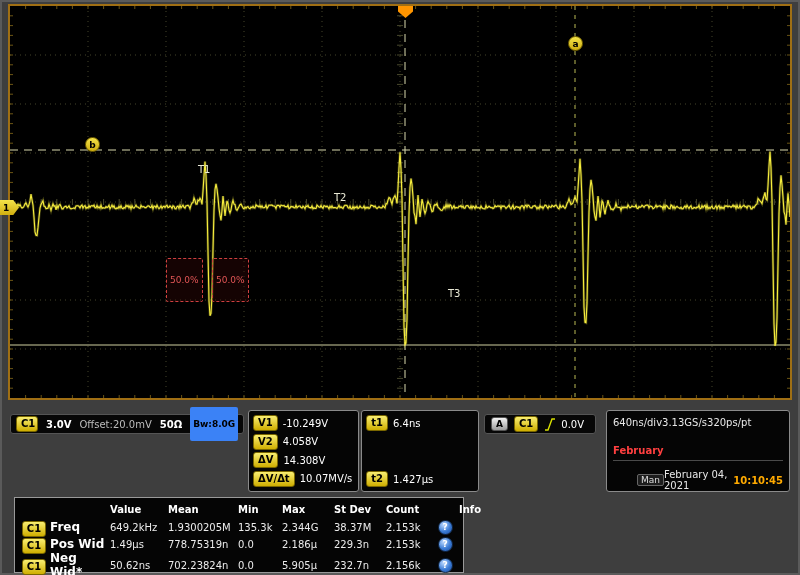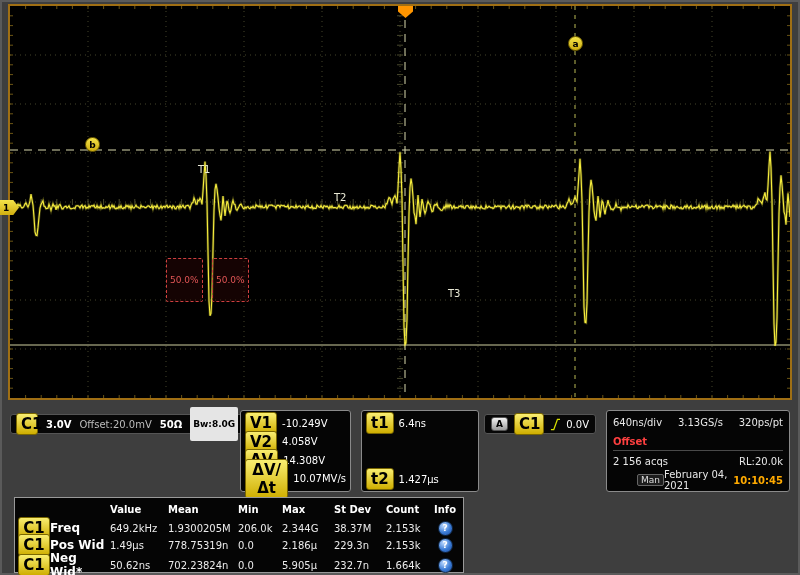--- a/index.html
+++ b/index.html
@@ -18,50 +18,50 @@
   .tlabel{position:absolute;color:#e9e9d5;font-size:10px;z-index:4;}
   .refbox{position:absolute;border:1px dashed #cf4040;color:#e05555;font-size:9px;
           padding:16px 3px;background:rgba(60,8,8,.35);border-radius:2px;z-index:4;}
   .ch1mkr{position:absolute;left:0;top:200px;width:19px;height:15px;z-index:6;
           background:linear-gradient(180deg,#f4e34a,#cfae10);
           clip-path:polygon(0 0,70% 0,100% 50%,70% 100%,0 100%);
           color:#000;font-size:9px;font-weight:bold;display:flex;align-items:center;
           padding-left:3px;box-sizing:border-box;}
   
   .badge{display:inline-block;background:linear-gradient(180deg,#f9ee71,#cfae00);
-         border:1px solid #7a6700;border-radius:3px;color:#000;font-size:15px;font-weight:bold;
+         border:1px solid #7a6700;border-radius:3px;color:#000;font-size:10px;font-weight:bold;
          padding:1px 4px;line-height:1.2;min-width:12px;text-align:center;}
   .abadge{display:inline-block;background:linear-gradient(180deg,#f2f2f2,#9c9c9c);
           border:1px solid #555;border-radius:3px;color:#000;font-size:9px;font-weight:bold;
           padding:1px 4px;line-height:1.2;text-align:center;}
-  .bwbox{background:#e5e5e5;color:#000;font-size:9px;padding:12px 3px;border-radius:2px;font-weight:bold;}
+  .bwbox{background:#3b82f6;color:#000;font-size:9px;padding:12px 3px;border-radius:2px;font-weight:bold;}
   .info-icon{width:13px;height:13px;border-radius:50%;
              background:radial-gradient(circle at 35% 30%,#bcd9ff,#3a7bd5 55%,#1c4a9c);
              color:#fff;font-size:9px;font-weight:bold;display:flex;align-items:center;
              justify-content:center;border:1px solid #122a4a;margin:0 auto;}
   
   .ch-bar{position:absolute;left:10px;top:414px;width:234px;height:20px;background:#070707;
           border:1px solid #555;border-radius:3px;display:flex;align-items:center;gap:8px;
           padding:0 5px;box-sizing:border-box;}
   .ch-bar .v{color:#fff;font-size:10px;font-weight:bold;}
   .ch-bar .dim{color:#bdbdbd;font-size:10px;}
   .cbox{position:absolute;top:410px;background:#050505;border:1px solid #8a8a8a;border-radius:3px;
         padding:3px 4px;box-sizing:border-box;display:flex;flex-direction:column;justify-content:space-between;}
   .cbox .r{display:flex;align-items:center;gap:5px;height:18px;}
   .cbox .mval{color:#fff;font-size:10px;white-space:nowrap;}
-  .vbox{left:240px;width:111px;height:82px;}
+  .vbox{left:248px;width:111px;height:82px;}
   .tbox{left:361px;width:118px;height:82px;}
   .trig-bar{position:absolute;left:484px;top:414px;width:112px;height:20px;background:#070707;
             border:1px solid #555;border-radius:3px;display:flex;align-items:center;gap:6px;
             padding:0 6px;box-sizing:border-box;}
   .trig-bar .lvl{color:#fff;font-size:10px;}
   .info-box{position:absolute;left:606px;top:410px;width:184px;height:82px;background:#050505;
             border:1px solid #8a8a8a;border-radius:3px;padding:2px 6px;box-sizing:border-box;
             display:flex;flex-direction:column;justify-content:space-between;}
-  .info-box .row{display:flex;align-items:center;justify-content:space-between;
+  .info-box .row{display:flex;align-items:center;
                  color:#e8e8e8;font-size:10px;height:18px;}
   .stopped{color:#ff4040;font-weight:bold;}
   .row.sep{border-bottom:1px solid #4a4a4a;}
   .man{background:#1d1d1d;border:1px solid #666;padding:0 3px;font-size:9px;color:#ddd;border-radius:2px;margin-left:24px;}
   .time{color:#ffaa00;font-weight:bold;}
   
   .meas-table{position:absolute;left:14px;top:497px;width:450px;height:76px;background:#050505;
               border:1px solid #999;border-radius:0;padding:4px 3px;box-sizing:border-box;}
   .trow{display:grid;grid-template-columns:32px 60px 58px 70px 44px 52px 52px 46px 26px;
         align-items:center;height:17px;}
@@ -423,51 +423,47 @@
     <span class="lvl">0.0V</span>
   </div>
 
   <div class="info-box">
     <div class="row">
       <span>640ns/div</span>
       <span>3.13GS/s</span>
       <span>320ps/pt</span>
     </div>
     <div class="row sep">
-      <span class="stopped">Offset</span>
-    </div>
-    <div class="row">
-      <span>2 156 acqs</span>
-      <span>RL:20.0k</span>
+      <span class="stopped">February</span>
     </div>
     <div class="row">
       <span class="man">Man</span>
       <span>February 04, 2021</span>
       <span class="time">10:10:45</span>
     </div>
   </div>
 
   <div class="meas-table">
     <div class="trow thead">
       <span></span>
         <span></span>
       <span>Value</span>
       <span>Mean</span>
       <span>Min</span>
       <span>Max</span>
       <span>St Dev</span>
       <span>Count</span>
-      <span style="text-align:center;">Info</span>
+      <span style="margin-left:27px;">Info</span>
     </div>
     <div class="trow">
       <span class="bcell"><span class="badge">C1</span></span>
       <span class="tname">Freq</span>
       <span class="tval">649.2kHz</span>
       <span class="tval">1.9300205M</span>
-      <span class="tval">206.0k</span>
+      <span class="tval">135.3k</span>
       <span class="tval">2.344G</span>
       <span class="tval">38.37M</span>
       <span class="tval">2.153k</span>
       <span class="info-icon">?</span>
     </div>
     <div class="trow">
       <span class="bcell"><span class="badge">C1</span></span>
       <span class="tname">Pos Wid</span>
       <span class="tval">1.49µs</span>
       <span class="tval">778.75319n</span>
@@ -478,18 +474,18 @@
       <span class="info-icon">?</span>
     </div>
     <div class="trow">
       <span class="bcell"><span class="badge">C1</span></span>
       <span class="tname">Neg Wid*</span>
       <span class="tval">50.62ns</span>
       <span class="tval">702.23824n</span>
       <span class="tval">0.0</span>
       <span class="tval">5.905µ</span>
       <span class="tval">232.7n</span>
-      <span class="tval">1.664k</span>
+      <span class="tval">2.156k</span>
       <span class="info-icon">?</span>
     </div>
   </div>
 
 </div>
 
 </body></html>

